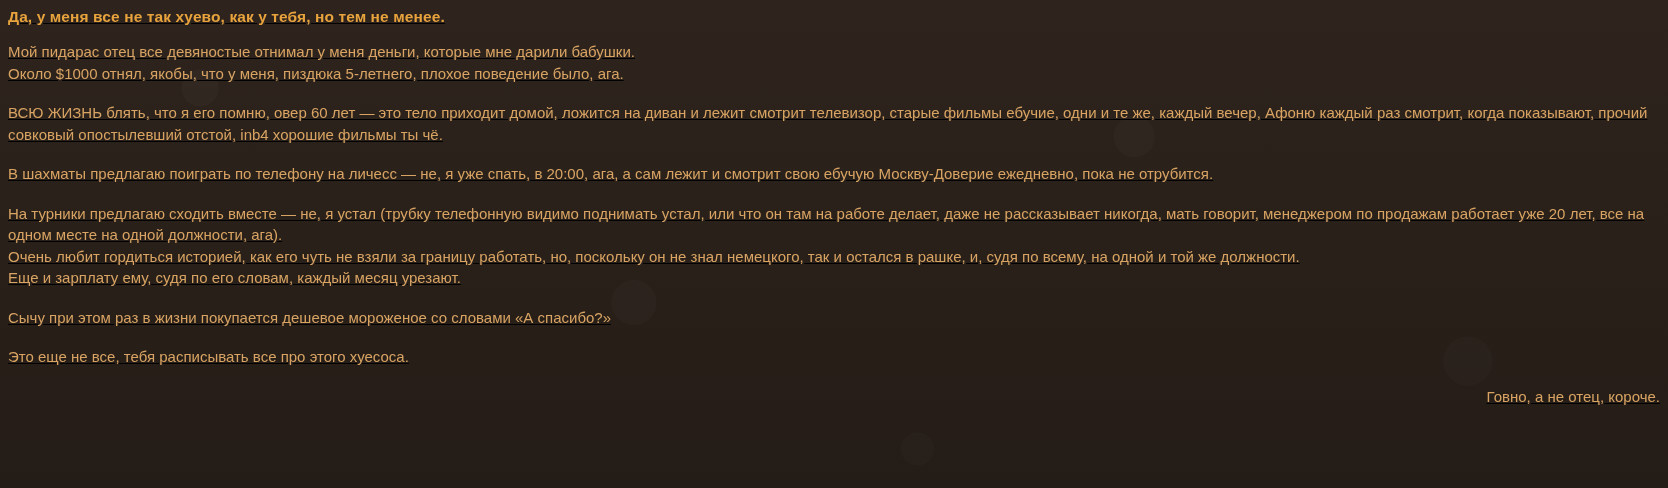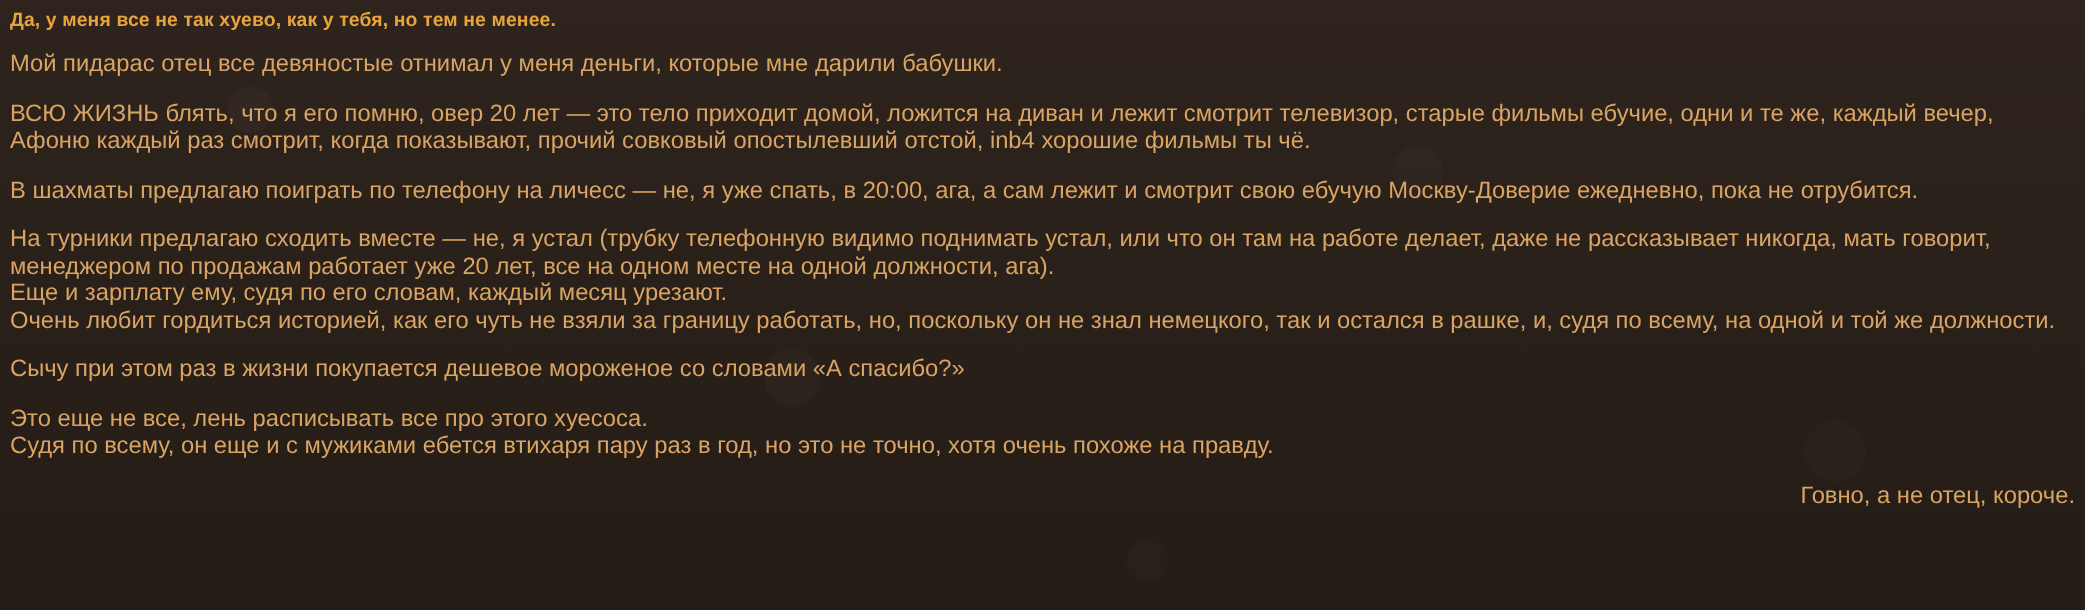--- a/index.html
+++ b/index.html
@@ -21,68 +21,69 @@
     
     background-image:
       radial-gradient(circle at 12% 18%, rgba(255,255,255,0.022) 0 18px, rgba(0,0,0,0) 19px),
       radial-gradient(circle at 38% 62%, rgba(255,255,255,0.018) 0 22px, rgba(0,0,0,0) 23px),
       radial-gradient(circle at 68% 28%, rgba(255,255,255,0.020) 0 20px, rgba(0,0,0,0) 21px),
       radial-gradient(circle at 88% 74%, rgba(255,255,255,0.016) 0 24px, rgba(0,0,0,0) 25px),
       radial-gradient(circle at 55% 92%, rgba(255,255,255,0.014) 0 16px, rgba(0,0,0,0) 17px),
       linear-gradient(180deg, #2e241d 0%, #241c16 100%);
     box-sizing: border-box;
     padding: 6px 8px 0 8px;
+    text-decoration: underline;
   }
   .post-title {
     color: #e8a33d;
     font-weight: bold;
     font-size: 15.5px;
     line-height: 21px;
     margin: 0 0 14px 0;
     letter-spacing: 0.1px;
   }
   .para {
     color: #d9a463;
-    font-size: 19px;
+    font-size: 15px;
     line-height: 21.5px;
     margin: 0 0 18px 0;
     white-space: normal;
   }
   .para .line {
     display: block;
   }
   .para:last-child {
     margin-bottom: 0;
     text-align: right;
   }
 </style>
 </head>
 <body>
 
 <div id="page">
   <div class="post-title">Да, у меня все не так хуево, как у тебя, но тем не менее.</div>
   <div id="body">
       <div class="para">
         <span class="line">Мой пидарас отец все девяностые отнимал у меня деньги, которые мне дарили бабушки.</span>
+        <span class="line">Около $1000 отнял, якобы, что у меня, пиздюка 5-летнего, плохое поведение было, ага.</span>
       </div>
       <div class="para">
-        <span class="line">ВСЮ ЖИЗНЬ блять, что я его помню, овер 20 лет — это тело приходит домой, ложится на диван и лежит смотрит телевизор, старые фильмы ебучие, одни и те же, каждый вечер, Афоню каждый раз смотрит, когда показывают, прочий совковый опостылевший отстой, inb4 хорошие фильмы ты чё.</span>
+        <span class="line">ВСЮ ЖИЗНЬ блять, что я его помню, овер 60 лет — это тело приходит домой, ложится на диван и лежит смотрит телевизор, старые фильмы ебучие, одни и те же, каждый вечер, Афоню каждый раз смотрит, когда показывают, прочий совковый опостылевший отстой, inb4 хорошие фильмы ты чё.</span>
       </div>
       <div class="para">
         <span class="line">В шахматы предлагаю поиграть по телефону на личесс — не, я уже спать, в 20:00, ага, а сам лежит и смотрит свою ебучую Москву-Доверие ежедневно, пока не отрубится.</span>
       </div>
       <div class="para">
         <span class="line">На турники предлагаю сходить вместе — не, я устал (трубку телефонную видимо поднимать устал, или что он там на работе делает, даже не рассказывает никогда, мать говорит, менеджером по продажам работает уже 20 лет, все на одном месте на одной должности, ага).</span>
+        <span class="line">Очень любит гордиться историей, как его чуть не взяли за границу работать, но, поскольку он не знал немецкого, так и остался в рашке, и, судя по всему, на одной и той же должности.</span>
         <span class="line">Еще и зарплату ему, судя по его словам, каждый месяц урезают.</span>
-        <span class="line">Очень любит гордиться историей, как его чуть не взяли за границу работать, но, поскольку он не знал немецкого, так и остался в рашке, и, судя по всему, на одной и той же должности.</span>
       </div>
       <div class="para">
         <span class="line">Сычу при этом раз в жизни покупается дешевое мороженое со словами «А спасибо?»</span>
       </div>
       <div class="para">
-        <span class="line">Это еще не все, лень расписывать все про этого хуесоса.</span>
-        <span class="line">Судя по всему, он еще и с мужиками ебется втихаря пару раз в год, но это не точно, хотя очень похоже на правду.</span>
+        <span class="line">Это еще не все, тебя расписывать все про этого хуесоса.</span>
       </div>
       <div class="para">
         <span class="line">Говно, а не отец, короче.</span>
       </div>
     </div>
 </div>
 
 </body></html>

